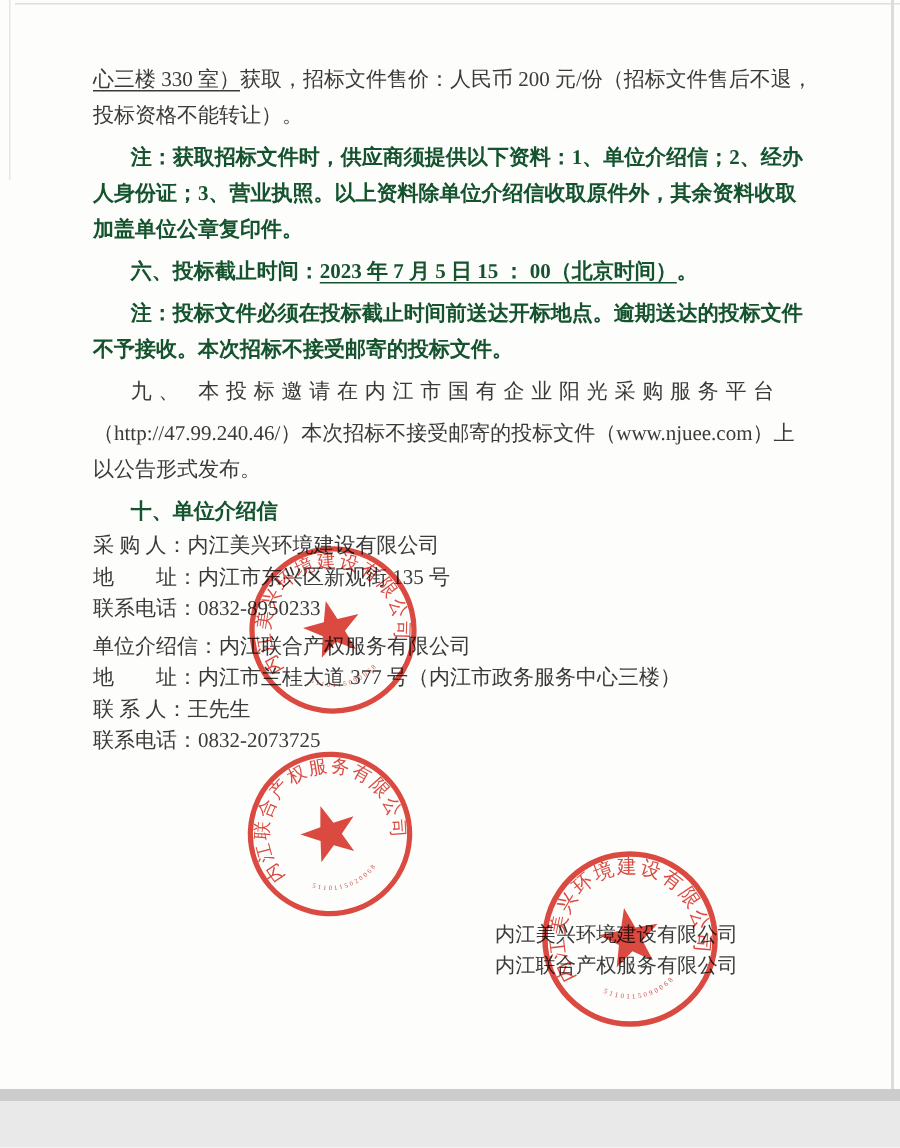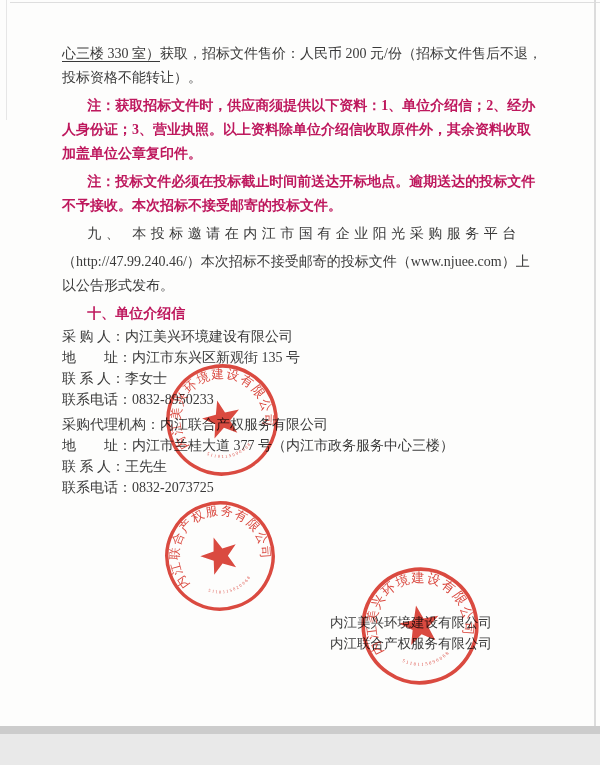--- a/index.html
+++ b/index.html
@@ -13,21 +13,21 @@
   .scan-left{position:absolute;top:0;left:6px;width:1px;height:120px;background:#e6e6e6;}
   .scan-right{position:absolute;top:0;right:4px;width:2px;height:765px;background:#dcdcdc;}
   .scan-bottom{position:absolute;bottom:0;left:0;right:0;height:8px;background:#cccccc;}
 
   .content{
     position:absolute;left:62px;top:42px;width:480px;
     font-size:14px;line-height:24px;z-index:1;
   }
   .content p{margin:0 0 4px 0;}
   .indent{text-indent:1.8em;}
-  .b{font-weight:bold;color:#be185d;}
+  .b{font-weight:bold;color:#14532d;}
   .u{text-decoration:underline;text-underline-offset:3px;}
   .sec9-line1{
     white-space:nowrap;letter-spacing:4.5px;text-indent:1.8em;
     margin:0;line-height:24px;
   }
   .contact-line{line-height:21px;}
   .contact-block{margin:0 0 4px 0;}
 
   .signature{
     position:absolute;left:330px;top:612px;z-index:1;
@@ -47,41 +47,41 @@
   <div class="scan-top"></div>
   <div class="scan-left"></div>
   <div class="scan-right"></div>
   <div class="scan-bottom"></div>
 
   <div class="content">
     <p><span class="u">心三楼 330 室）</span><span>获取，招标文件售价：人民币 200 元/份（招标文件售后不退，投标资格不能转让）。</span></p>
 
     <p class="indent b">注：获取招标文件时，供应商须提供以下资料：1、单位介绍信；2、经办人身份证；3、营业执照。以上资料除单位介绍信收取原件外，其余资料收取加盖单位公章复印件。</p>
 
+    <p class="indent b"><span>六、投标截止时间：</span><span class="u">2023 年 7 月 5 日 15 ： 00（北京时间）</span><span>。</span></p>
 
     <p class="indent b">注：投标文件必须在投标截止时间前送达开标地点。逾期送达的投标文件不予接收。本次招标不接受邮寄的投标文件。</p>
 
 
 
     <div>
       <p class="sec9-line1">九、 本投标邀请在内江市国有企业阳光采购服务平台</p>
       <p>（http://47.99.240.46/）本次招标不接受邮寄的投标文件（www.njuee.com）上以公告形式发布。</p>
     </div>
 
     <p class="b" style="text-indent:1.8em;margin-bottom:0;">十、单位介绍信</p>
 
     <div class="contact-block">
       <div class="contact-line"><span>采 购 人：</span><span>内江美兴环境建设有限公司</span></div>
       <div class="contact-line"><span>地　　址：</span><span>内江市东兴区新观街 135 号</span></div>
-      <div class="contact-line"><span>联 系 人：</span><span>李女士</span></div>
       <div class="contact-line"><span>联系电话：</span><span>0832-8950233</span></div>
     </div>
 
     <div class="contact-block">
-      <div class="contact-line"><span>采购代理机构：</span><span>内江联合产权服务有限公司</span></div>
+      <div class="contact-line"><span>单位介绍信：</span><span>内江联合产权服务有限公司</span></div>
       <div class="contact-line"><span>地　　址：</span><span>内江市兰桂大道 377 号（内江市政务服务中心三楼）</span></div>
       <div class="contact-line"><span>联 系 人：</span><span>王先生</span></div>
       <div class="contact-line"><span>联系电话：</span><span>0832-2073725</span></div>
     </div>
   </div>
 
   <div class="signature">
     <div>内江美兴环境建设有限公司</div>
     <div>内江联合产权服务有限公司</div>
   </div>

